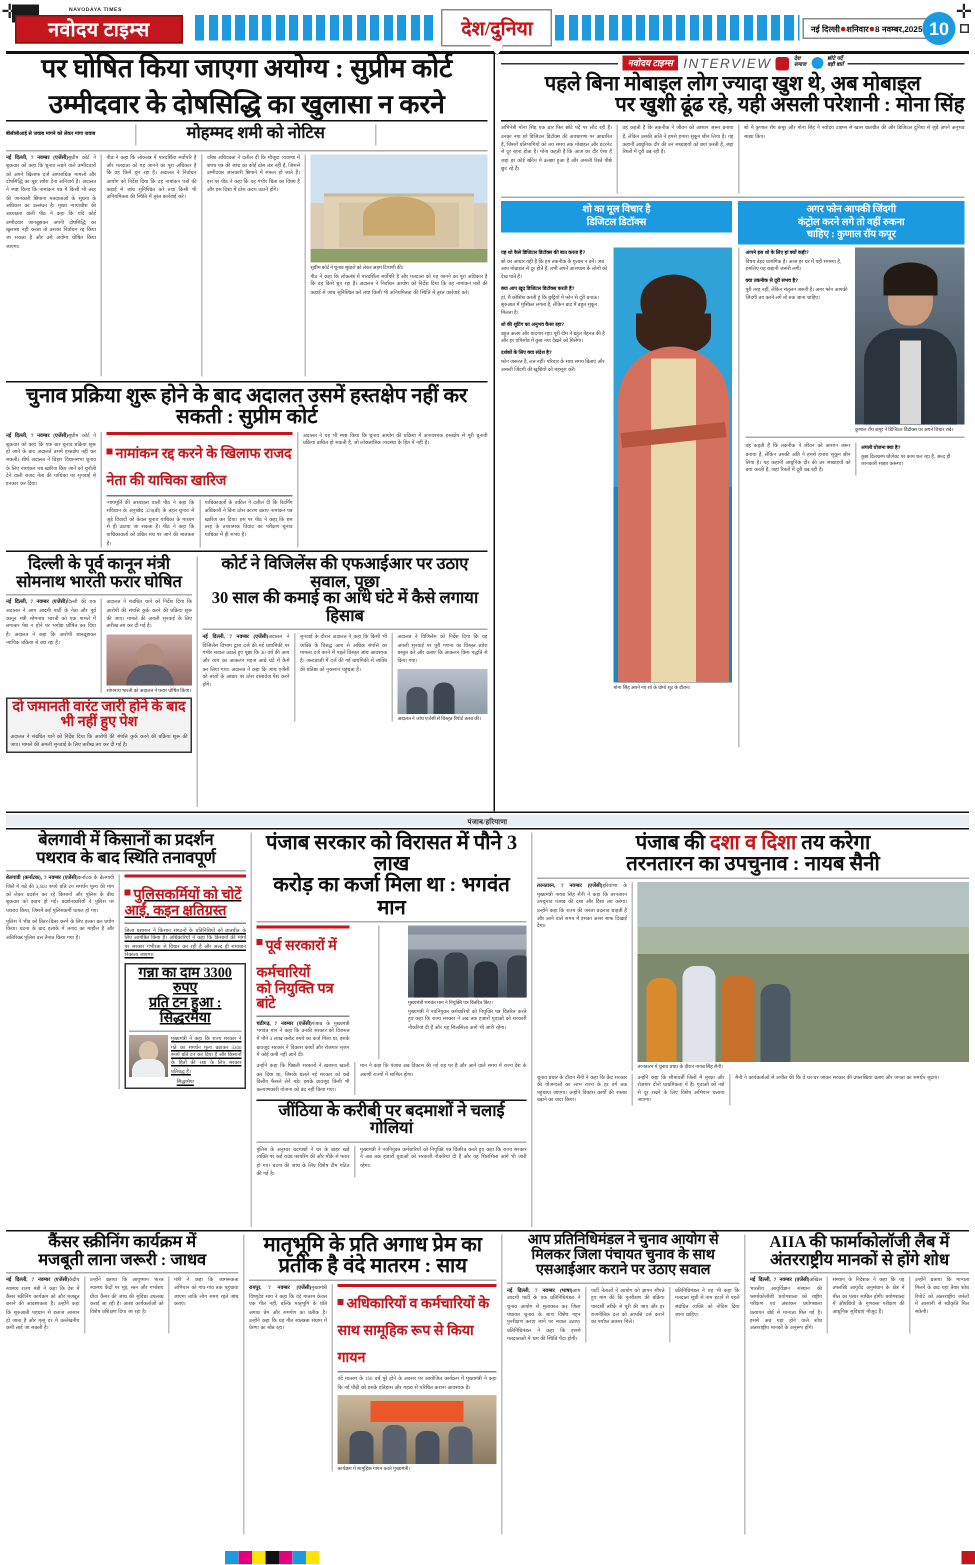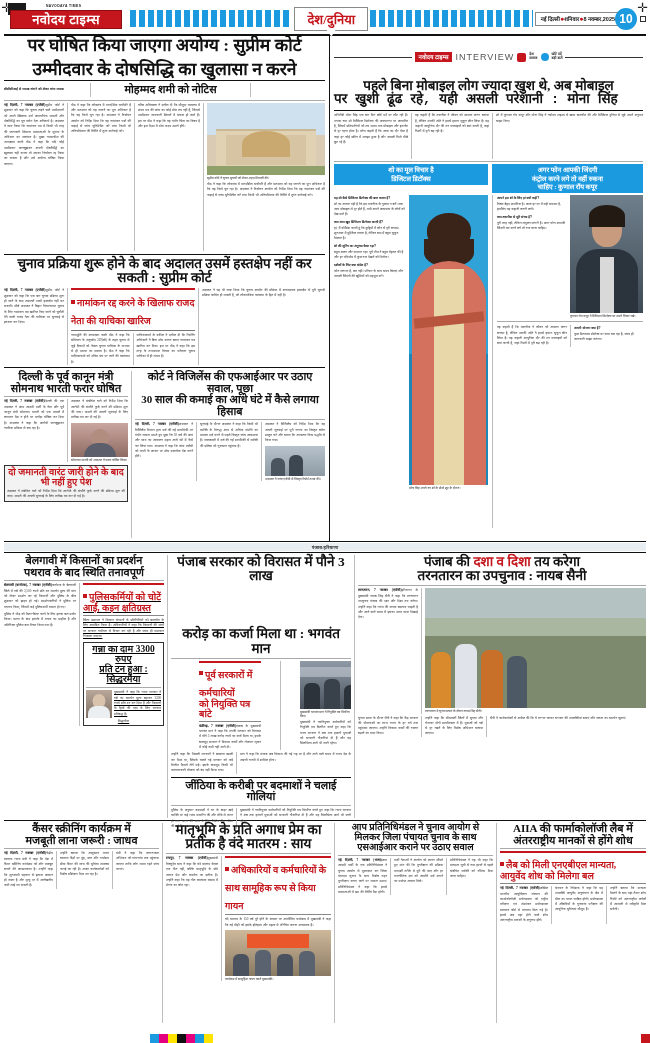--- a/index.html
+++ b/index.html
@@ -66,21 +66,21 @@
                    font-family:"Liberation Serif", serif; font-size:6.6px; line-height:1.25; padding:2px 1px;}
 
   .qa-q { font-weight:700; color:#111; font-size:3.3px; }
   .qa-a { color:#3a3a3a; font-size:3.3px; }
 
   
   .cmyk { position:absolute; left:0; bottom:0; width:650px; height:10px; display:flex; align-items:flex-end; }
   .cmyk .sp { flex:1; }
   .cmyk .sw { width:9px; height:9px; }
 
-  .interview-band { display:flex; align-items:center; gap:3px; justify-content:flex-start; padding:16px 0; }
+  .interview-band { display:flex; align-items:center; gap:3px; justify-content:flex-start; padding:1px 0;font-style:italic; }
   .iv-logo { background:#c4161c; color:#fff; font-weight:700; font-size:6px; padding:1px 4px; font-family:"Liberation Serif", serif;}
   .iv-word { font-size:9px; letter-spacing:1px; color:#555; font-family:"Liberation Sans", sans-serif; font-weight:400;}
   .iv-mini { font-size:3.6px; font-weight:700; color:#111; line-height:1.1; }
   .iv-line { flex:1; height:1px; background:#333; }
 
   .kicker-strip { background:#1b9ae0; color:#fff; font-size:4.6px; font-weight:700; text-align:center;
                   font-family:"Liberation Serif", serif; padding:1px 0; letter-spacing:.2px;}
 </style>
 </head>
 <body>
@@ -260,21 +260,21 @@
         </div>
         <div style="width:8px;height:8px;background:#1b9ae0;border-radius:50%;"></div>
         <div>
           <div class="iv-mini">छोटे पर्दे</div>
           <div class="iv-mini">बड़ी बातें</div>
         </div>
         <div class="iv-line"></div>
       </div>
 
       <div class="hl hl-lg" style="text-align:center;padding-top:1px;">पहले बिना मोबाइल लोग ज्यादा खुश थे, अब मोबाइल</div>
-      <div class="hl hl-lg" style="text-align:left;font-family:Liberation Mono, monospace;">पर खुशी ढूंढ रहे, यही असली परेशानी : मोना सिंह</div>
+      <div class="hl hl-lg" style="text-align:right;">पर खुशी ढूंढ रहे, यही असली परेशानी : मोना सिंह</div>
       <div class="colrule-h" style="margin:3px 0 2px;"></div>
 
       <div style="display:flex;gap:3px;height:46px;">
         <div class="tx" style="width:74px;">अभिनेत्री मोना सिंह एक बार फिर छोटे पर्दे पर लौट रही हैं। उनका नया शो डिजिटल डिटॉक्स की अवधारणा पर आधारित है, जिसमें प्रतिभागियों को तय समय तक मोबाइल और इंटरनेट से दूर रहना होता है। मोना कहती हैं कि आज का दौर ऐसा है जहां हर कोई स्क्रीन में उलझा हुआ है और असली रिश्ते पीछे छूट रहे हैं।</div>
         <div class="colrule-v"></div>
         <div class="tx" style="width:74px;">वह कहती हैं कि तकनीक ने जीवन को आसान जरूर बनाया है, लेकिन उसकी अति ने हमसे हमारा सुकून छीन लिया है। यह कहानी आधुनिक दौर की उन सच्चाइयों को बयां करती है, जहां रिश्तों में दूरी बढ़ रही है।</div>
         <div class="colrule-v"></div>
         <div class="tx" style="flex:1;">शो में कुणाल रॉय कपूर और मोना सिंह ने नवोदय टाइम्स से खास बातचीत की और डिजिटल दुनिया से जुड़े अपने अनुभव साझा किए।</div>
       </div>
       <div class="thinrule-h" style="margin:2px 0;"></div>
@@ -394,23 +394,23 @@
             <div class="cap" style="text-align:center;">सिद्धरमैया</div>
           </div>
         </div>
       </div>
     </div>
 
     <div class="colrule-v" style="margin:0 3px;"></div>
 
     <div style="width:180px;">
       <div class="hl hl-lg" style="text-align:center;">पंजाब सरकार को विरासत में पौने 3 लाख</div>
-      <div class="hl hl-lg" style="text-align:center;margin-top:44px;">करोड़ का कर्जा मिला था : भगवंत मान</div>
-      <div class="thinrule-h" style="margin:2px 0;"></div>
-      <div style="display:flex;gap:19px;margin-left:28px;">
+      <div class="hl hl-lg" style="text-align:center;">करोड़ का कर्जा मिला था : भगवंत मान</div>
+      <div class="thinrule-h" style="margin:2px 0;"></div>
+      <div style="display:flex;gap:19px;">
         <div style="width:62px;">
           <div style="border-top:2px solid #c4161c;border-bottom:1px solid #888;padding:1px 0;margin-bottom:2px;">
             <span class="bullet-sq"></span><span class="hl hl-sm red">पूर्व सरकारों में कर्मचारियों</span>
             <div class="hl hl-sm red">को नियुक्ति पत्र बांटे</div>
           </div>
           <div class="tx"><span class="lead">चंडीगढ़, 7 नवम्बर (एजेंसी)</span><span>पंजाब के मुख्यमंत्री भगवंत मान ने कहा कि उनकी सरकार को विरासत में पौने 3 लाख करोड़ रुपये का कर्ज मिला था, इसके बावजूद सरकार ने विकास कार्यों और रोजगार सृजन में कोई कमी नहीं आने दी।</span></div>
         </div>
         <div class="colrule-v"></div>
         <div style="flex:1;">
           <div class="photo" style="height:48px;background:linear-gradient(#8e9aa6,#49525c);">
@@ -542,24 +542,20 @@
         <div class="tx" style="flex:1;">प्रतिनिधिमंडल ने यह भी कहा कि मतदाता सूची से नाम हटाने से पहले संबंधित व्यक्ति को नोटिस दिया जाना चाहिए।</div>
       </div>
     </div>
 
     <div class="colrule-v"></div>
 
     <div style="flex:1;">
       <div class="hl hl-md" style="text-align:center;">AIIA की फार्माकोलॉजी लैब में</div>
       <div class="hl hl-md" style="text-align:center;">अंतरराष्ट्रीय मानकों से होंगे शोध</div>
       <div class="thinrule-h" style="margin:2px 0;"></div>
-      <div style="border-top:2px solid #c4161c;border-bottom:1px solid #888;padding:1px 0;margin-bottom:2px;">
-        <span class="bullet-sq"></span><span class="hl hl-sm red">लैब को मिली एनएबीएल मान्यता,</span>
-        <div class="hl hl-sm red">आयुर्वेद शोध को मिलेगा बल</div>
-      </div>
       <div style="display:flex;gap:3px;">
         <div style="width:48px;">
           <div class="tx"><span class="lead">नई दिल्ली, 7 नवम्बर (एजेंसी)</span><span>अखिल भारतीय आयुर्विज्ञान संस्थान की फार्माकोलॉजी प्रयोगशाला को राष्ट्रीय परीक्षण एवं अंशांकन प्रयोगशाला प्रत्यायन बोर्ड से मान्यता मिल गई है। इससे अब यहां होने वाले शोध अंतरराष्ट्रीय मानकों के अनुरूप होंगे।</span></div>
         </div>
         <div class="colrule-v"></div>
         <div class="tx" style="width:48px;">संस्थान के निदेशक ने कहा कि यह उपलब्धि आयुर्वेद अनुसंधान के क्षेत्र में मील का पत्थर साबित होगी। प्रयोगशाला में औषधियों के गुणवत्ता परीक्षण की आधुनिक सुविधाएं मौजूद हैं।</div>
         <div class="colrule-v"></div>
         <div class="tx" style="flex:1;">उन्होंने बताया कि मान्यता मिलने के बाद यहां तैयार शोध रिपोर्ट को अंतरराष्ट्रीय जर्नलों में आसानी से स्वीकृति मिल सकेगी।</div>
       </div>
     </div>

